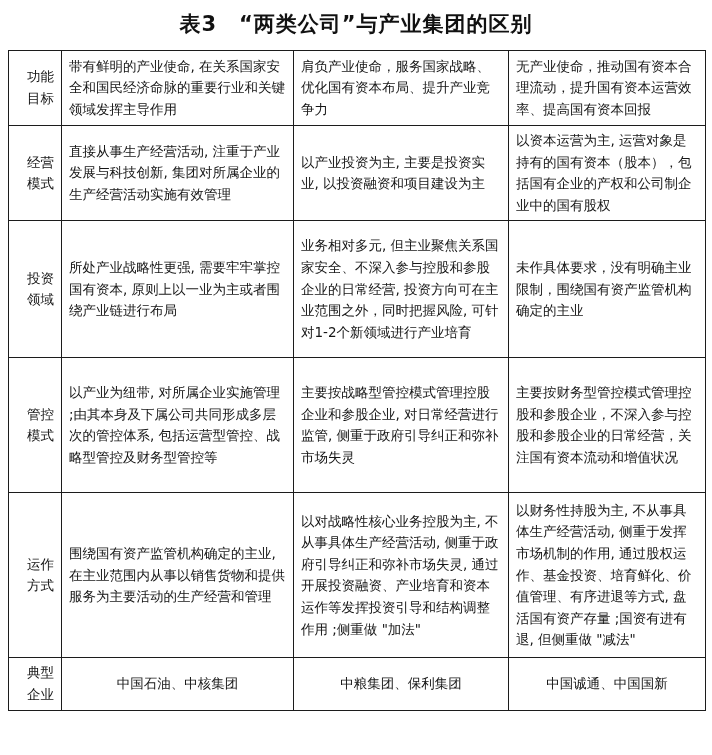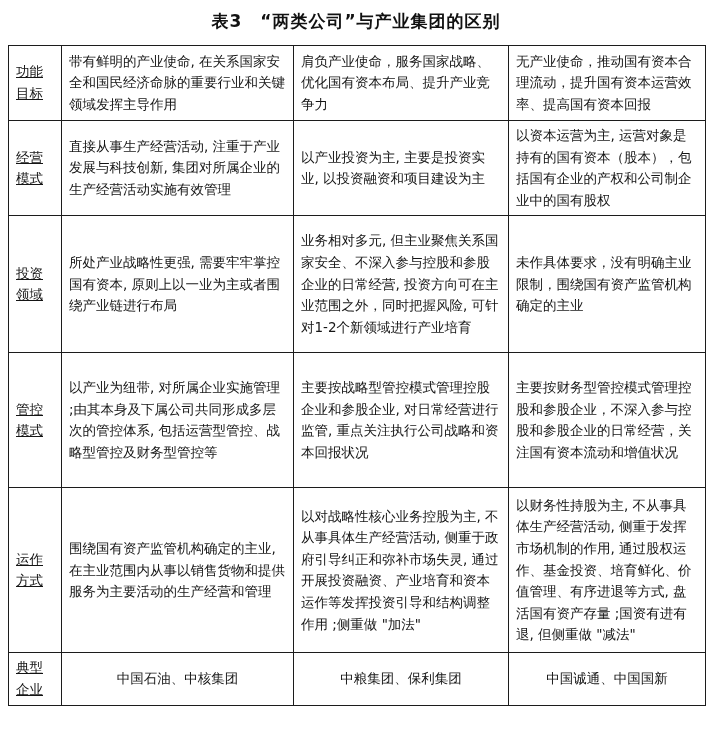--- a/index.html
+++ b/index.html
@@ -11,21 +11,21 @@
   }
   .page {
     width: 712px;
     height: 755px;
     background: #ffffff;
     box-sizing: border-box;
     overflow: hidden;
   }
   .doc-title {
     text-align: center;
-    font-size: 17px;
+    font-size: 21px;
     font-weight: bold;
     letter-spacing: 1px;
     padding-top: 10px;
     margin: 0 0 12px 0;
     color: #111;
   }
   table.cmp {
     border-collapse: collapse;
     table-layout: fixed;
     width: 697px;
@@ -44,23 +44,22 @@
   col.c-dim  { width: 53px;  }
   col.c-grp  { width: 232px; }
   col.c-inv  { width: 215px; }
   col.c-ops  { width: 197px; }
   tr.hdr th {
     text-align: center;
     height: 48px;
     white-space: pre-line;
   }
   td.dim {
-    text-align: left;
+    text-align: right;
     white-space: pre-line;
-    text-decoration: underline;
   }
   td.body-cell { text-align: left; }
   tr.r1 { height: 75px;  }
   tr.r2 { height: 93px;  }
   tr.r3 { height: 137px; }
   tr.r4 { height: 135px; }
   tr.r5 { height: 165px; }
   tr.r6 { height: 42px;  }
   tr.r6 td.body-cell { text-align: center; }
 </style>
@@ -102,21 +101,21 @@
 领域</td>
       <td class="body-cell">所处产业战略性更强, 需要牢牢掌控国有资本, 原则上以一业为主或者围绕产业链进行布局</td>
       <td class="body-cell">业务相对多元, 但主业聚焦关系国家安全、不深入参与控股和参股企业的日常经营, 投资方向可在主业范围之外，同时把握风险, 可针对1-2个新领域进行产业培育</td>
       <td class="body-cell">未作具体要求，没有明确主业限制，围绕国有资产监管机构确定的主业</td>
     </tr>
 
     <tr class="r4">
       <td class="dim">管控
 模式</td>
       <td class="body-cell">以产业为纽带, 对所属企业实施管理 ;由其本身及下属公司共同形成多层次的管控体系, 包括运营型管控、战略型管控及财务型管控等</td>
-      <td class="body-cell">主要按战略型管控模式管理控股企业和参股企业, 对日常经营进行监管, 重点关注执行公司战略和资本回报状况</td>
+      <td class="body-cell">主要按战略型管控模式管理控股企业和参股企业, 对日常经营进行监管, 侧重于政府引导纠正和弥补市场失灵</td>
       <td class="body-cell">主要按财务型管控模式管理控股和参股企业，不深入参与控股和参股企业的日常经营，关注国有资本流动和增值状况</td>
     </tr>
 
     <tr class="r5">
       <td class="dim">运作
 方式</td>
       <td class="body-cell">围绕国有资产监管机构确定的主业, 在主业范围内从事以销售货物和提供服务为主要活动的生产经营和管理</td>
       <td class="body-cell">以对战略性核心业务控股为主, 不从事具体生产经营活动, 侧重于政府引导纠正和弥补市场失灵, 通过开展投资融资、产业培育和资本运作等发挥投资引导和结构调整作用 ;侧重做 "加法"</td>
       <td class="body-cell">以财务性持股为主, 不从事具体生产经营活动, 侧重于发挥市场机制的作用, 通过股权运作、基金投资、培育鲜化、价值管理、有序进退等方式, 盘活国有资产存量 ;国资有进有退, 但侧重做 "减法"</td>
     </tr>

